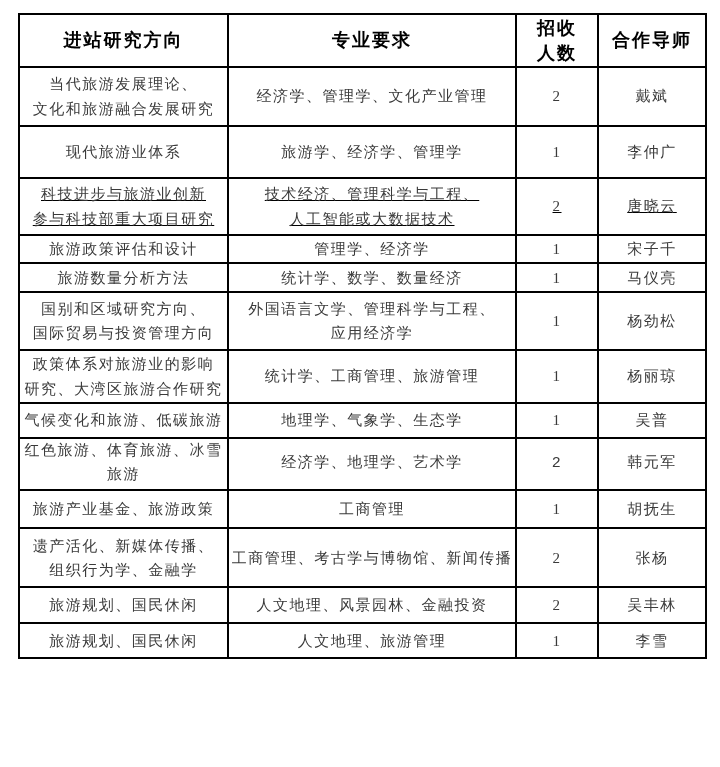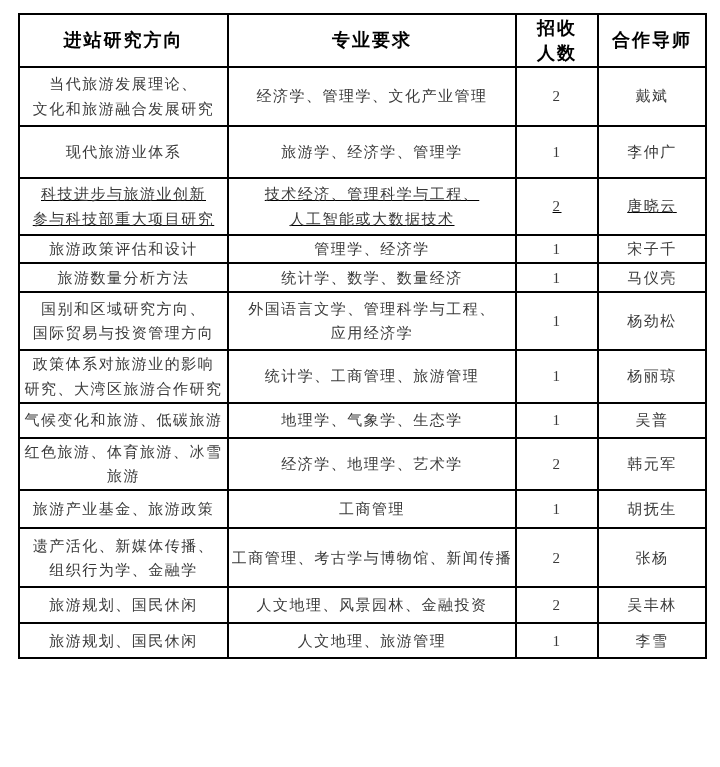--- a/index.html
+++ b/index.html
@@ -50,21 +50,21 @@
   
   tr.h-head { height: 53px; border-radius: 20px; }
   tr.h-r1  { height: 59px; margin-left: 12px; }
   tr.h-r2  { height: 52px; }
   tr.h-r3  { height: 57px; text-decoration: underline; }
   tr.h-r4  { height: 27px; }
   tr.h-r5  { height: 29px; }
   tr.h-r6  { height: 58px; }
   tr.h-r7  { height: 51px; }
   tr.h-r8  { height: 35px; }
-  tr.h-r9  { height: 50px; }
+  tr.h-r9  { height: 50px; font-family: Liberation Mono, monospace; }
   tr.h-r10 { height: 38px; }
   tr.h-r11 { height: 31px; }
   tr.h-r12 { height: 59px; padding-left: 16px; }
   tr.h-r13 { height: 104px; }
   tr.h-r14 { height: 36px; }
   tr.h-r15 { height: 35px; }
 </style>
 </head>
 <body>
 

